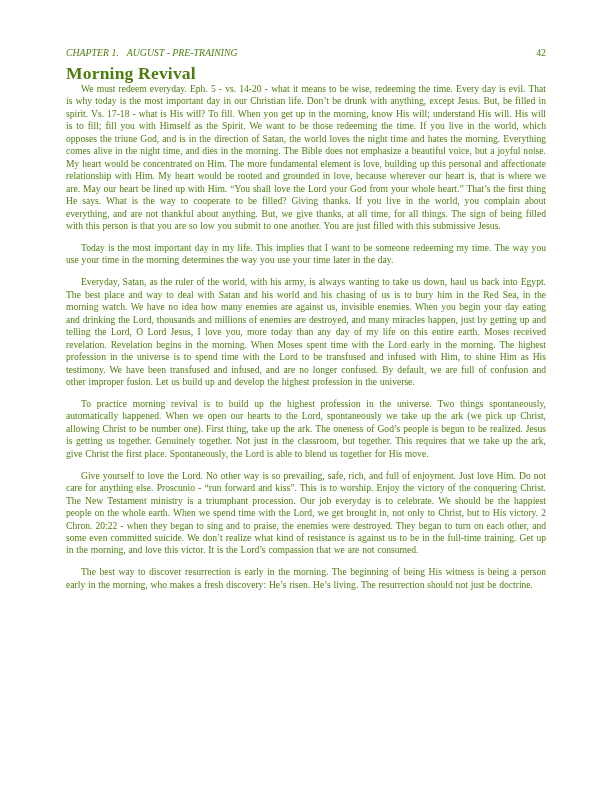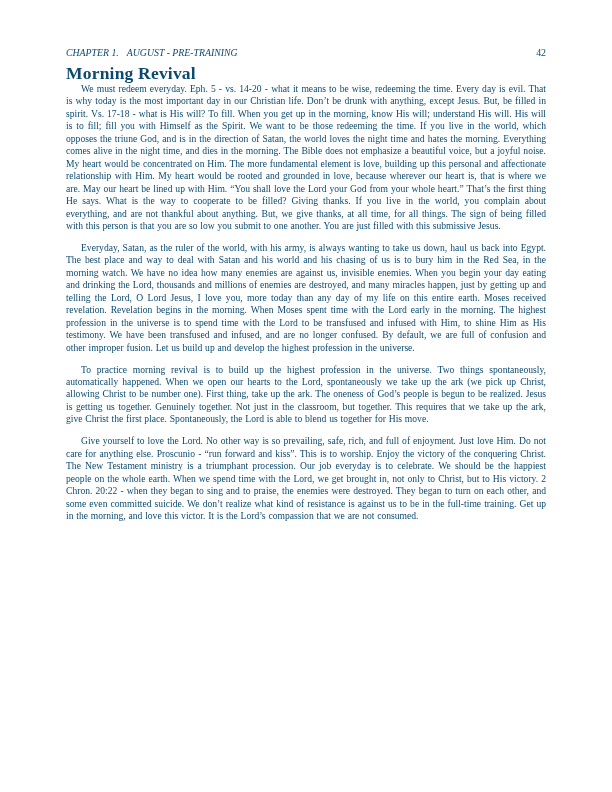--- a/index.html
+++ b/index.html
@@ -5,21 +5,21 @@
   html, body {
     margin: 0;
     padding: 0;
     background: #ffffff;
   }
   .page {
     position: relative;
     width: 612px;
     height: 792px;
     background: #ffffff;
-    color: #0c4a6e;
+    color: #4d7c0f;
     font-family: "Liberation Serif", serif;
     overflow: hidden;
     border-radius: 13px;
   }
   .content {
     position: absolute;
     left: 66px;
     top: 47px;
     width: 480px;
   }
@@ -68,19 +68,21 @@
       <span class="running-head-left">
         <span class="chapter-no">CHAPTER 1.</span><span>AUGUST - PRE-TRAINING</span>
       </span>
       <span class="page-number">42</span>
     </div>
 
     <h1 class="chapter-title">Morning Revival</h1>
 
     <div class="body-text">
       <p>We must redeem everyday. Eph. 5 - vs. 14-20 - what it means to be wise, redeeming the time. Every day is evil. That is why today is the most important day in our Christian life. Don’t be drunk with anything, except Jesus. But, be filled in spirit. Vs. 17-18 - what is His will? To fill. When you get up in the morning, know His will; understand His will. His will is to fill; fill you with Himself as the Spirit. We want to be those redeeming the time. If you live in the world, which opposes the triune God, and is in the direction of Satan, the world loves the night time and hates the morning. Everything comes alive in the night time, and dies in the morning. The Bible does not emphasize a beautiful voice, but a joyful noise. My heart would be concentrated on Him. The more fundamental element is love, building up this personal and affectionate relationship with Him. My heart would be rooted and grounded in love, because wherever our heart is, that is where we are. May our heart be lined up with Him. “You shall love the Lord your God from your whole heart.” That’s the first thing He says. What is the way to cooperate to be filled? Giving thanks. If you live in the world, you complain about everything, and are not thankful about anything. But, we give thanks, at all time, for all things. The sign of being filled with this person is that you are so low you submit to one another. You are just filled with this submissive Jesus.</p>
+      <p>Today is the most important day in my life. This implies that I want to be someone redeeming my time. The way you use your time in the morning determines the way you use your time later in the day.</p>
       <p>Everyday, Satan, as the ruler of the world, with his army, is always wanting to take us down, haul us back into Egypt. The best place and way to deal with Satan and his world and his chasing of us is to bury him in the Red Sea, in the morning watch. We have no idea how many enemies are against us, invisible enemies. When you begin your day eating and drinking the Lord, thousands and millions of enemies are destroyed, and many miracles happen, just by getting up and telling the Lord, O Lord Jesus, I love you, more today than any day of my life on this entire earth. Moses received revelation. Revelation begins in the morning. When Moses spent time with the Lord early in the morning. The highest profession in the universe is to spend time with the Lord to be transfused and infused with Him, to shine Him as His testimony. We have been transfused and infused, and are no longer confused. By default, we are full of confusion and other improper fusion. Let us build up and develop the highest profession in the universe.</p>
       <p>To practice morning revival is to build up the highest profession in the universe. Two things spontaneously, automatically happened. When we open our hearts to the Lord, spontaneously we take up the ark (we pick up Christ, allowing Christ to be number one). First thing, take up the ark. The oneness of God’s people is begun to be realized. Jesus is getting us together. Genuinely together. Not just in the classroom, but together. This requires that we take up the ark, give Christ the first place. Spontaneously, the Lord is able to blend us together for His move.</p>
       <p>Give yourself to love the Lord. No other way is so prevailing, safe, rich, and full of enjoyment. Just love Him. Do not care for anything else. Proscunio - “run forward and kiss”. This is to worship. Enjoy the victory of the conquering Christ. The New Testament ministry is a triumphant procession. Our job everyday is to celebrate. We should be the happiest people on the whole earth. When we spend time with the Lord, we get brought in, not only to Christ, but to His victory. 2 Chron. 20:22 - when they began to sing and to praise, the enemies were destroyed. They began to turn on each other, and some even committed suicide. We don’t realize what kind of resistance is against us to be in the full-time training. Get up in the morning, and love this victor. It is the Lord’s compassion that we are not consumed.</p>
+      <p>The best way to discover resurrection is early in the morning. The beginning of being His witness is being a person early in the morning, who makes a fresh discovery: He’s risen. He’s living. The resurrection should not just be doctrine.</p>
     </div>
 
   </div>
 </div>
 
 </body></html>

